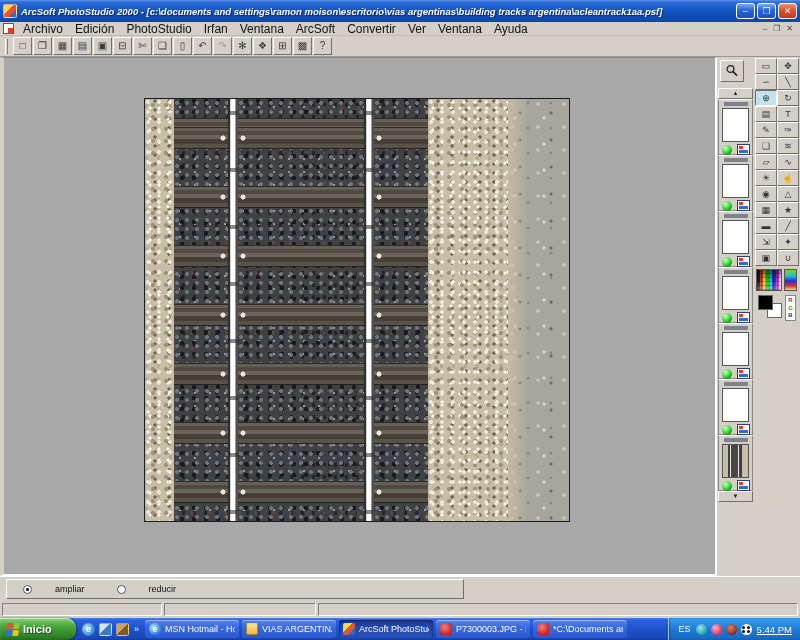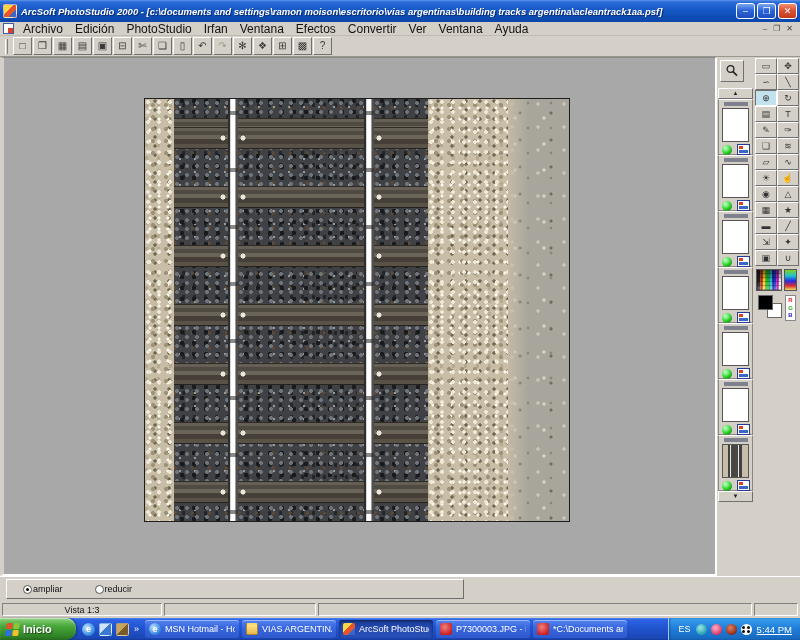--- a/index.html
+++ b/index.html
@@ -143,21 +143,21 @@
   .bg-swatch { position:absolute; left:12px; top:9px; width:15px; height:15px; background:#fff; border:1px solid #666; }
   .rgb-widget { position:absolute; right:3px; top:1px; width:11px; height:26px; background:#fff; border:1px solid #888;
     display:flex; flex-direction:column; align-items:center; justify-content:space-between; padding:1px 0; }
   .rgb-widget span { font-size:6px; font-weight:bold; line-height:7px; }
   .rgb-r { color:#d22; } .rgb-g { color:#2a2; } .rgb-b { color:#22c; }
 
   
   .optionsbar { height:25px; background:#d4d0c8; border-top:1px solid #fff; padding:2px 0 0 6px; }
   .options-panel { width:458px; height:20px; border:1px solid; border-color:#fff #6d6d6d #6d6d6d #fff;
     display:flex; align-items:center; gap:32px; padding-left:16px; }
-  .radio-row { display:flex; align-items:center; gap:1px; }
+  .radio-row { display:flex; align-items:center; gap:23px; }
   .radio { width:9px; height:9px; border-radius:50%; background:#fff; border:1px solid #555; position:relative; }
   .radio.checked::after { content:""; position:absolute; left:2px; top:2px; width:3px; height:3px; border-radius:50%; background:#000; }
   .radio-label { font-size:9px; color:#111; }
 
   
   .statusbar { height:17px; background:#d4d0c8; display:flex; align-items:center; gap:2px; padding:1px 2px; }
   .status-cell { height:13px; border:1px solid; border-color:#808080 #fff #fff #808080; font-size:9px; color:#111;
     display:flex; align-items:center; justify-content:center; }
   .status-cell:nth-child(1){ width:160px; }
   .status-cell:nth-child(2){ width:152px; }
@@ -223,21 +223,21 @@
   </div>
 
   <div class="menubar">
     <div class="child-icon"></div>
     <div id="menu-items" style="display:flex;">
         <div class="menu-item">Archivo</div>
         <div class="menu-item">Edición</div>
         <div class="menu-item">PhotoStudio</div>
         <div class="menu-item">Irfan</div>
         <div class="menu-item">Ventana</div>
-        <div class="menu-item">Efectos</div>
+        <div class="menu-item">ArcSoft</div>
         <div class="menu-item">Convertir</div>
         <div class="menu-item">Ver</div>
         <div class="menu-item">Ventana</div>
         <div class="menu-item">Ayuda</div>
       </div>
     <div class="child-controls" id="child-controls">
         <div class="child-ctl">–</div>
         <div class="child-ctl">❐</div>
         <div class="child-ctl">✕</div>
       </div>
@@ -403,21 +403,20 @@
           <div class="radio-label">ampliar</div>
         </div>
         <div class="radio-row">
           <div class="radio"></div>
           <div class="radio-label">reducir</div>
         </div>
       </div>
   </div>
 
   <div class="statusbar" id="status-bar">
-      <div class="status-cell">Vista 1:3</div>
       <div class="status-cell"></div>
       <div class="status-cell"></div>
       <div class="status-cell"></div>
     </div>
 
   <div class="taskbar">
     <div class="start-btn">
       <span class="win-flag">
           <i></i>
           <i></i>

